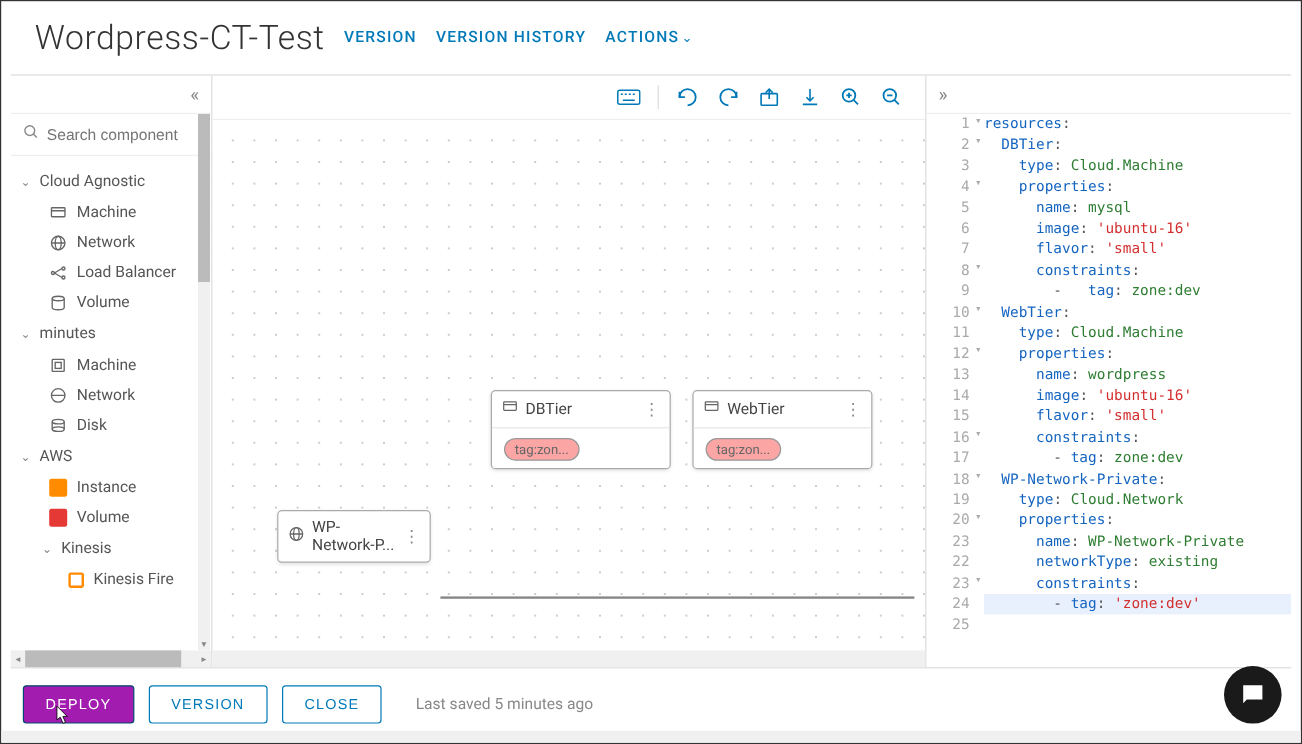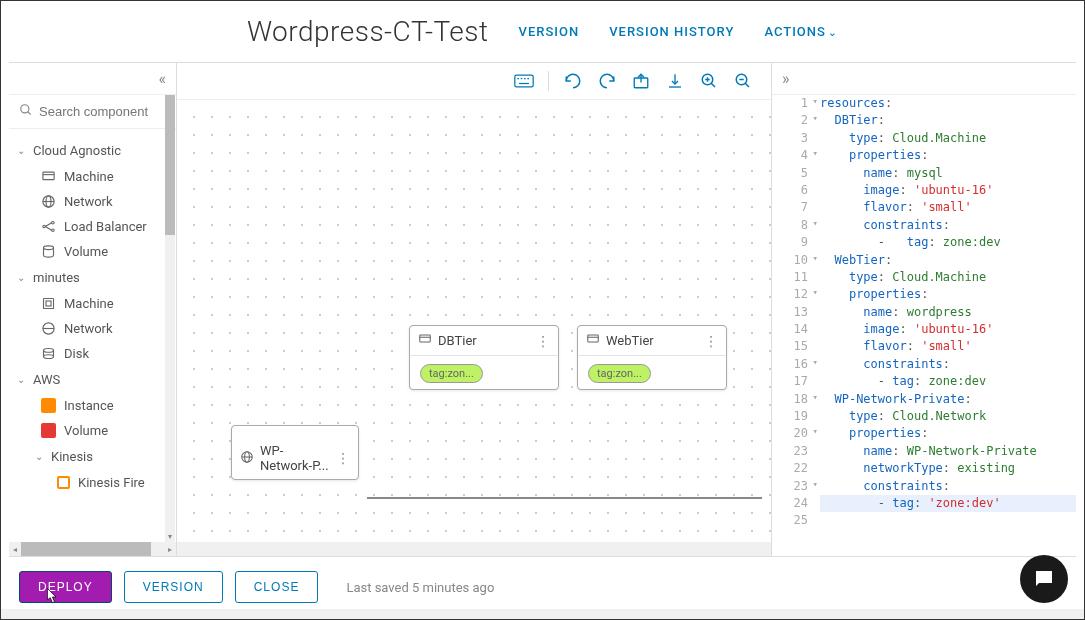--- a/index.html
+++ b/index.html
@@ -10,23 +10,22 @@
       height: 620px;
       overflow: hidden;
       position: relative;
       border: 1px solid #333;
     }
     
     
     .header {
       display: flex;
       align-items: center;
-      padding: 14px 5px;
-      gap: 30px;
-      justify-content: center;
+      padding: 14px 28px;
+      gap: 16px;
     }
     .page-title {
       font-size: 28px;
       font-weight: 300;
       color: #333;
       letter-spacing: 0.5px;
     }
     .header-link {
       color: #0079b8;
       font-size: 13px;
@@ -200,24 +199,24 @@
     .node-header .node-icon { font-size: 13px; color: #666; }
     .node-header .node-menu { margin-left: auto; color: #888; font-size: 14px; cursor: pointer; }
     .node-body { padding: 6px 10px; }
     .tag-pill {
       display: inline-block;
       border: 1px solid #999;
       border-radius: 10px;
       padding: 2px 8px;
       font-size: 11px;
       color: #666;
-      background: #bef264;
+      background: #fca5a5;
     }
     .canvas-node.net { width: 128px; }
-    .canvas-node.net .node-header { border-bottom: none; margin-top: 11px; }
+    .canvas-node.net .node-header { border-bottom: none; }
     .net-line {
       position: absolute;
       height: 2px;
       background: #888;
     }
     .canvas-hscroll {
       height: 14px;
       background: #f0f0f0;
       position: relative;
     }

